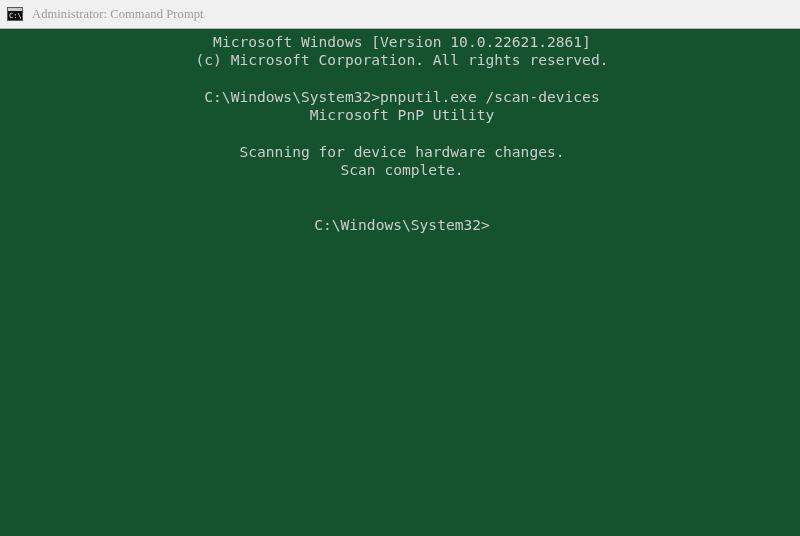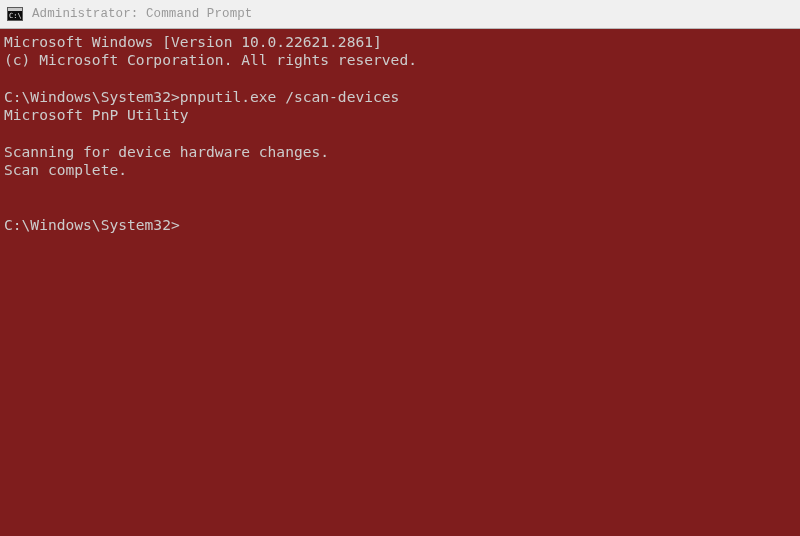--- a/index.html
+++ b/index.html
@@ -39,36 +39,37 @@
   #titlebar-icon {
     width: 16px;
     height: 16px;
     flex: 0 0 16px;
     margin-right: 9px;
     position: relative;
     display: block;
   }
   #titlebar-icon svg { display: block; }
   #titlebar-text {
-    font-family: Liberation Mono, monospace;
+    font-family: Liberation Serif, serif;
     font-size: 12.5px;
     line-height: 16px;
     color: #9a9a9a;
     white-space: nowrap;
     letter-spacing: 0.1px;
   }
 
   
   #console {
     flex: 1 1 auto;
-    background: #7f1d1d;
+    background: #14532d;
     overflow: hidden;
     position: relative;
     padding: 4px 0 0 4px;
     box-sizing: border-box;
+    text-align: center;
   }
   #console-text {
     margin: 0;
     padding: 0;
     font-family: "DejaVu Sans Mono", "Liberation Mono", monospace;
     font-size: 14.6px;
     line-height: 18.3px;
     color: #cccccc;
     white-space: pre;
     letter-spacing: 0px;

